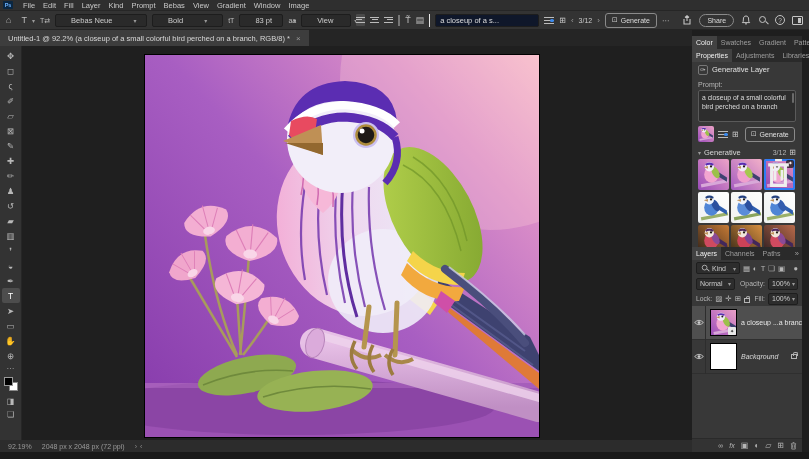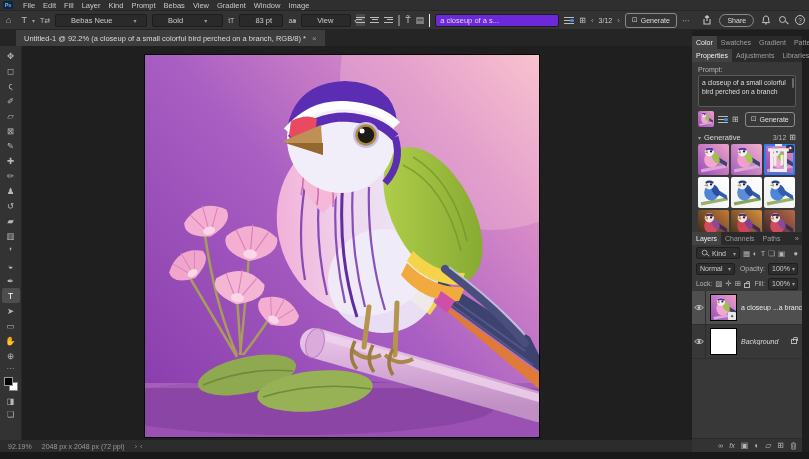--- a/index.html
+++ b/index.html
@@ -29,39 +29,39 @@
     linear-gradient(#bbb,#bbb) 1.5px 2.8px/6px 1.4px no-repeat,
     linear-gradient(#bbb,#bbb) 0 5.6px/9px 1.4px no-repeat}
   .bars.r{background:
     linear-gradient(#bbb,#bbb) 0 0/9px 1.4px no-repeat,
     linear-gradient(#bbb,#bbb) 3px 2.8px/6px 1.4px no-repeat,
     linear-gradient(#bbb,#bbb) 0 5.6px/9px 1.4px no-repeat}
   #colorswatch{width:12px;height:11px;background:#000;border:1px solid #777}
   
   #taskbar{display:flex;align-items:center;gap:5px;margin-left:auto}
   #taskgrip{width:1px;height:13px;background:#e8e8e8}
-  #taskprompt{width:124px;height:13px;background:#6d28d9;border:1px solid #1d1d1d;border-radius:2px;display:flex;align-items:center;padding:0 4px;color:#ddd;overflow:hidden;white-space:nowrap}
+  #taskprompt{width:104px;height:13px;background:#0f172a;border:1px solid #1d1d1d;border-radius:2px;display:flex;align-items:center;padding:0 4px;color:#ddd;overflow:hidden;white-space:nowrap}
   .sliders{width:10px;height:9px;position:relative;background:
     linear-gradient(#bbb,#bbb) 0 1px/10px 1.2px no-repeat,
     linear-gradient(#bbb,#bbb) 0 4px/10px 1.2px no-repeat,
     linear-gradient(#bbb,#bbb) 0 7px/10px 1.2px no-repeat}
   .sliders::after{content:"";position:absolute;left:6px;top:3px;width:3.5px;height:3.5px;border-radius:50%;background:#3b8bf0}
   #genbtn{height:15px;border:1px solid #8a8a8a;border-radius:3px;display:flex;align-items:center;gap:3px;padding:0 6px;color:#ddd}
   
   #topright{display:flex;align-items:center;gap:7px;margin-left:8px}
   #sharepill{border:1px solid #8a8a8a;border-radius:8px;height:13px;display:flex;align-items:center;padding:0 7px;color:#ddd;font-size:7px}
   .csicon{width:10px;height:10px;display:inline-block;position:relative}
   .search::before{content:"";position:absolute;left:1px;top:1px;width:5px;height:5px;border:1.2px solid #c4c4c4;border-radius:50%}
   .search::after{content:"";position:absolute;left:6.5px;top:6.5px;width:3.5px;height:1.3px;background:#c4c4c4;transform:rotate(45deg)}
   .helpc{width:10px;height:10px;border:1px solid #c4c4c4;border-radius:50%;color:#c4c4c4;font-size:6.5px;display:flex;align-items:center;justify-content:center}
   .wsicon{width:11px;height:9px;border:1px solid #c4c4c4;border-radius:1px;position:relative}
   .wsicon::after{content:"";position:absolute;right:1px;top:1px;bottom:1px;width:3px;background:#c4c4c4}
 
   
-  #tabbar{left:0;top:30px;width:692px;height:16px;background:#252525;display:flex;align-items:flex-end;padding-left:16px}
+  #tabbar{left:0;top:30px;width:692px;height:16px;background:#252525;display:flex;align-items:flex-end;}
   #doctab{height:16px;background:#3d3d3d;display:flex;align-items:center;gap:6px;padding:0 8px;font-size:7.5px;color:#d8d8d8;white-space:nowrap}
   #tabclose{color:#9a9a9a;font-size:8px}
 
   
   #toolbar{left:0;top:46px;width:22px;height:394px;background:#333;border-right:1px solid #262626;display:flex;flex-direction:column;align-items:center;padding-top:2px}
   .tool{width:18px;height:15px;display:flex;align-items:center;justify-content:center;color:#b8b8b8;font-size:8.5px;border-radius:2px}
   .tool.sel{background:#4d4d4d;color:#fff}
   #tool-ellipsis{color:#999;font-size:8px;height:10px}
   #fgbg{position:relative;width:16px;height:16px;margin:3px 0}
   #bgswatch{position:absolute;right:1px;bottom:1px;width:9px;height:9px;background:#fff;border:1px solid #888}
@@ -423,20 +423,24 @@
       <span class="ptab">Swatches</span>
       <span class="ptab">Gradient</span>
       <span class="ptab">Patterns</span>
     </div>
   <div class="tabstrip">
       <span class="ptab active">Properties</span>
       <span class="ptab">Adjustments</span>
       <span class="ptab">Libraries</span>
     </div>
 
+  <div id="genlayerrow">
+    <span id="genlayericon">✑</span>
+    <span>Generative Layer</span>
+  </div>
   <div id="promptlabel">Prompt:</div>
   <div id="promptbox">a closeup of a small colorful bird perched on a branch</div>
 
   <div id="actionrow">
     <span id="promptthumb"><svg viewBox="0 0 30 30" preserveAspectRatio="none">
           <defs>
             <linearGradient id="tgp" x1="0" y1="1" x2="1" y2="0">
               <stop offset="0" stop-color="#9a4cb8"></stop>
               <stop offset="1" stop-color="#eda3c8"></stop>
             </linearGradient>

